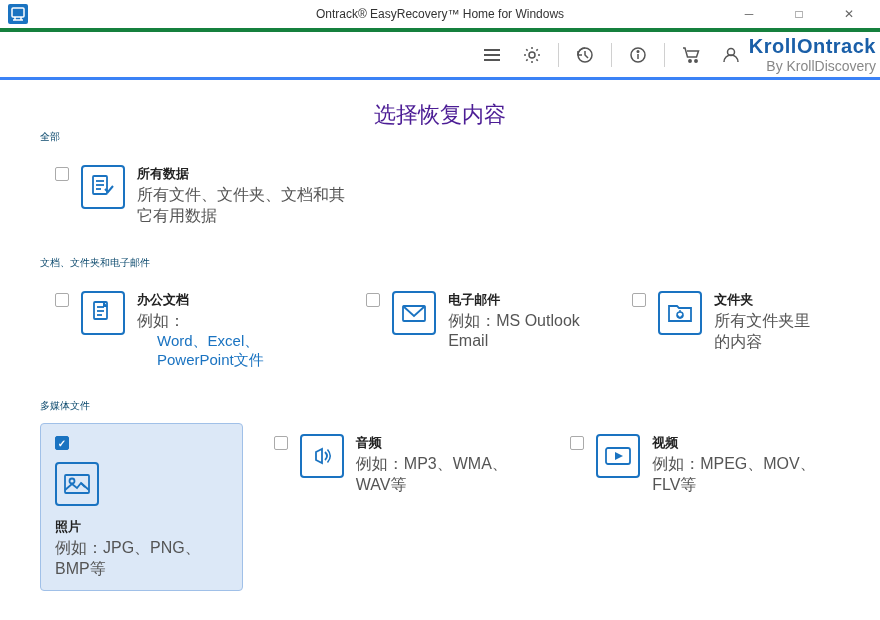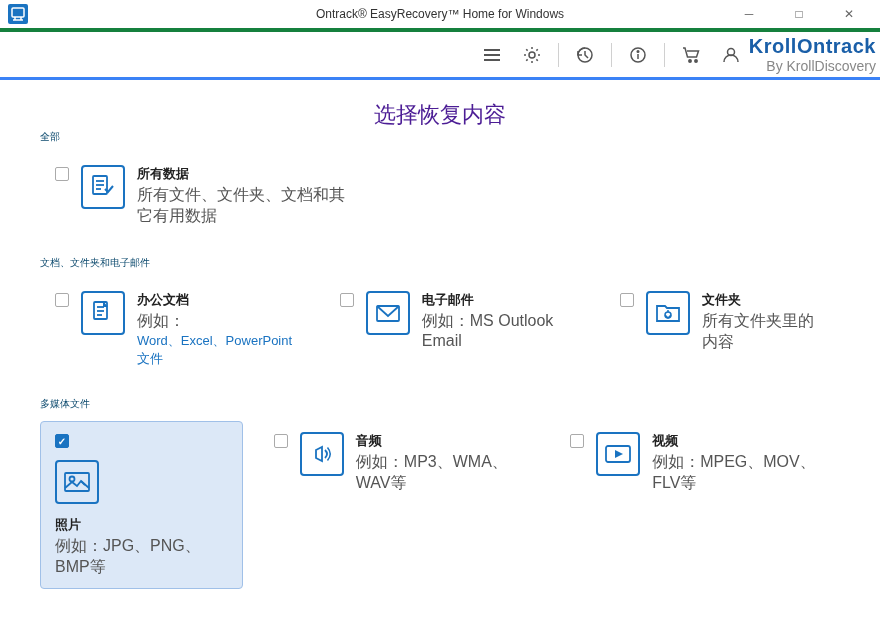--- a/index.html
+++ b/index.html
@@ -156,22 +156,23 @@
       font-size: 13px;
       font-weight: bold;
       color: #222;
       margin-bottom: 2px;
     }
     .item-desc {
       font-size: 16px;
       color: #555;
     }
     .item-examples {
-      font-size: 13px;
+      font-size: 15px;
       color: #1a73c1;
+      margin-left: 20px;
     }
 
     .row {
       display: flex;
       gap: 16px;
       align-items: flex-start;
       margin-bottom: 8px;
     }
 
     .section { margin-bottom: 18px; }

